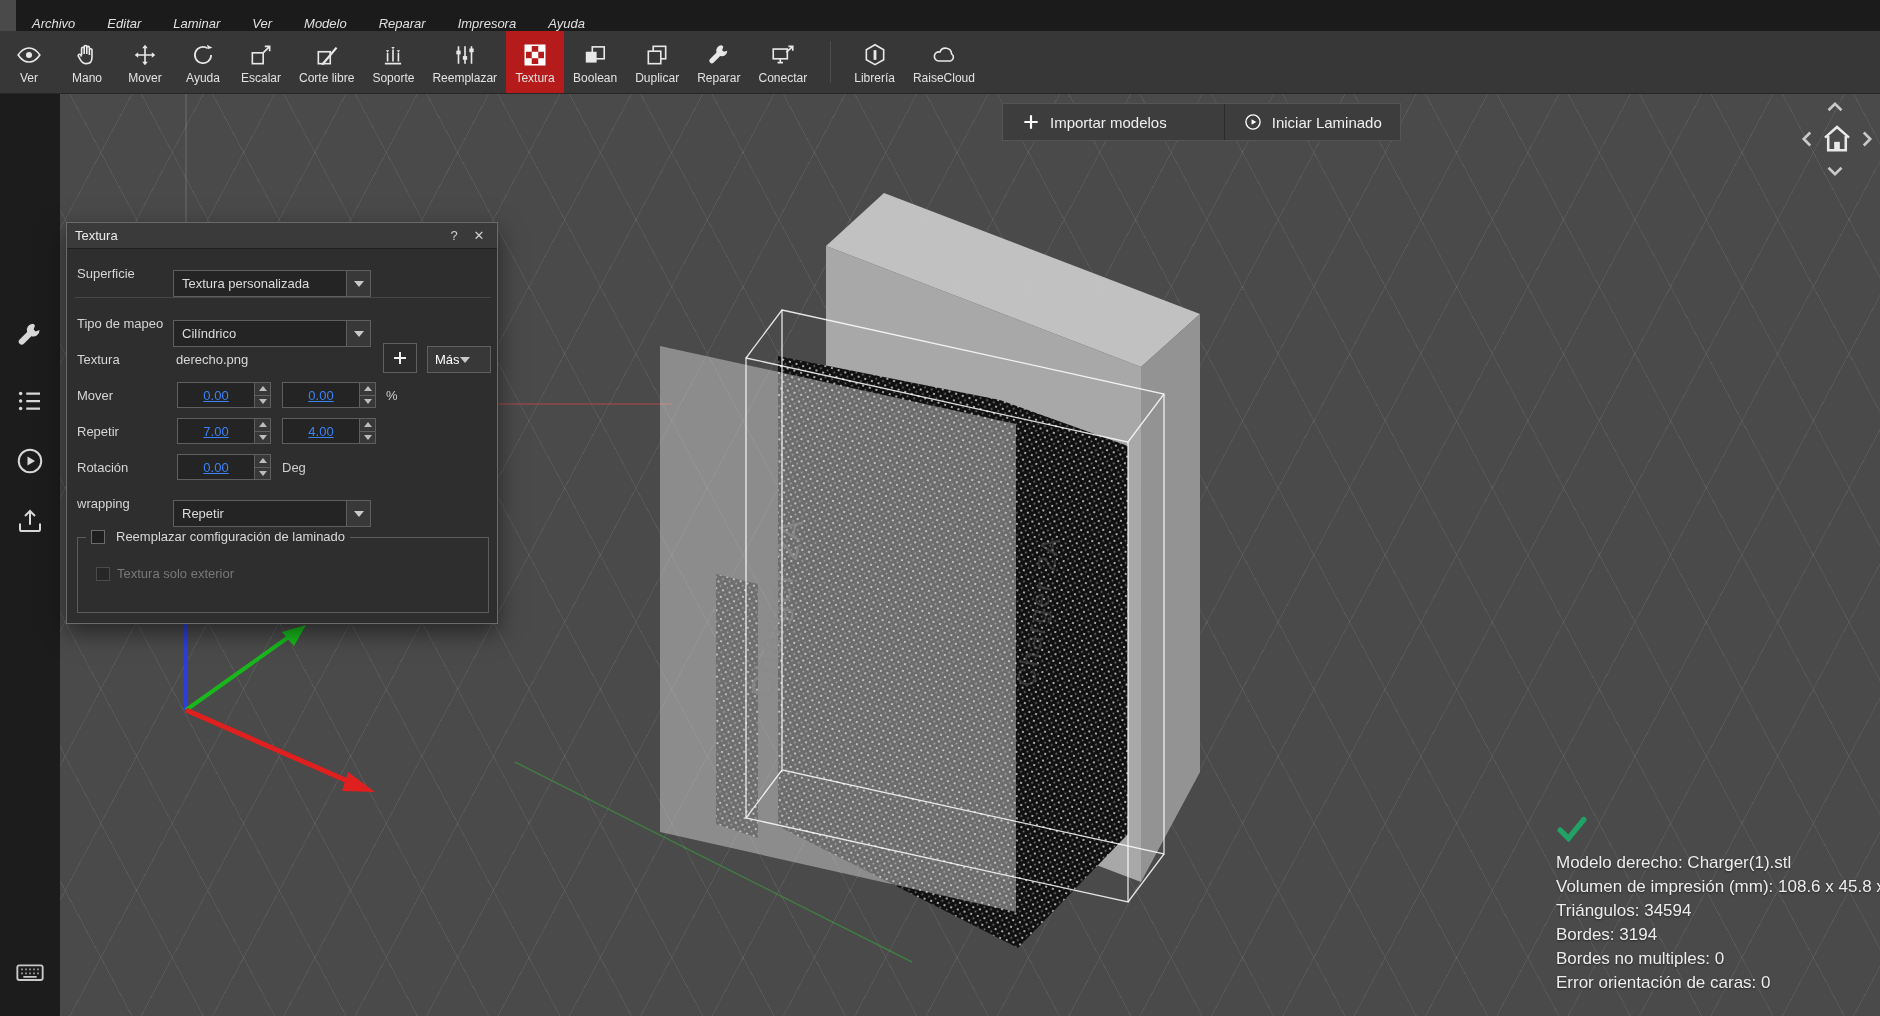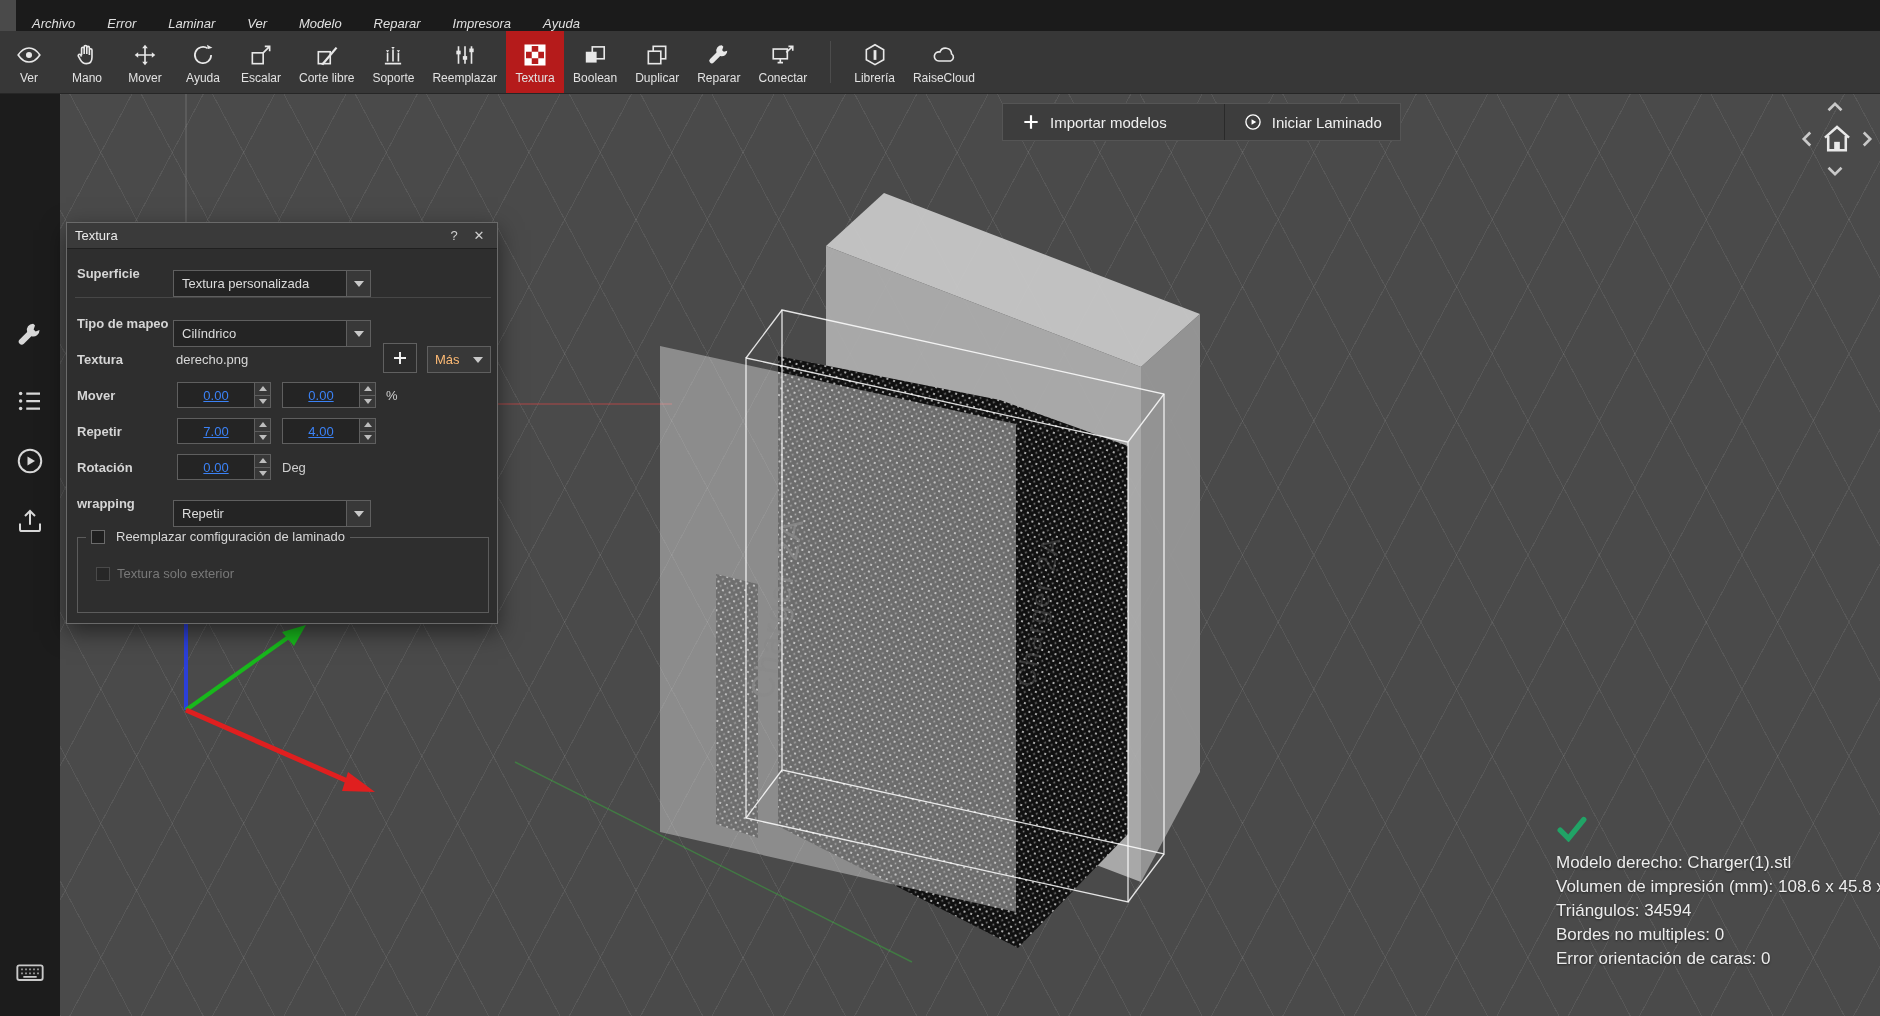--- a/index.html
+++ b/index.html
@@ -68,21 +68,21 @@
   .dialog { position:absolute; left:66px; top:222px; width:432px; height:402px;
             background:#2e2e2e; border:1px solid #6a6a6a; z-index:40;
             box-shadow:0 8px 22px rgba(0,0,0,.5); color:#d8d8d8; font-size:13px; }
   .dlg-title { height:26px; background:#3a3a3a; border-bottom:1px solid #202020;
                display:flex; align-items:center; padding:0 8px; }
   .dlg-title-text { font-size:13px; color:#eaeaea; flex:1; }
   .dlg-ctl { width:20px; height:18px; display:flex; align-items:center; justify-content:center;
              color:#cfcfcf; font-size:13px; margin-left:5px; border:1px solid transparent; }
   .row { position:absolute; left:0; width:100%; height:28px; }
   .row-label { position:absolute; left:10px; top:0; height:28px; display:flex;
-               align-items:center; color:#d5d5d5;font-weight:bold; }
+               align-items:center; color:#d5d5d5; }
   .combo { position:absolute; left:106px; top:1px; width:198px; height:27px;
            background:#242424; border:1px solid #5f5f5f; display:flex;margin-top:10px; }
   .combo-val { flex:1; display:flex; align-items:center; padding-left:8px;
                color:#dcdcdc; overflow:hidden; white-space:nowrap; }
   .combo-btn { width:24px; background:#383838; border-left:1px solid #5f5f5f;
                display:flex; align-items:center; justify-content:center; }
   .tri-dn { width:0; height:0; border-left:5px solid transparent;
             border-right:5px solid transparent; border-top:6px solid #c9c9c9; }
   .spin { position:absolute; top:1px; width:94px; height:26px; background:#242424;
           border:1px solid #5f5f5f; display:flex; }
@@ -98,39 +98,39 @@
               border-right:4px solid transparent; border-top:5px solid #bdbdbd; }
   .unit { position:absolute; left:319px; top:0; height:28px; display:flex;
           align-items:center; color:#cfcfcf; }
   .file-name { position:absolute; left:109px; top:0; height:28px; display:flex;
                align-items:center; color:#d8d8d8; }
   .add-btn { position:absolute; left:316px; top:-2px; width:34px; height:30px;
              background:#2c2c2c; border:1px solid #606060; display:flex;
              align-items:center; justify-content:center; }
   .mas-btn { position:absolute; left:360px; top:1px; width:64px; height:27px;
              background:#383838; border:1px solid #5f5f5f; display:flex;
-             align-items:center; justify-content:space-between; padding:0 7px;
-             color:#fdba74; }
+             align-items:center; padding:0 7px;
+             color:#ffffff; }
   .sep { position:absolute; left:8px; width:416px; height:1px; background:#474747; }
   .cb { width:14px; height:14px; background:#1f1f1f; border:1px solid #6a6a6a;
         display:inline-block; flex:none; }
   .cb.disabled { border-color:#4a4a4a; background:#272727; }
   .grp { position:absolute; left:10px; top:314px; width:412px; height:76px;
          border:1px solid #5c5c5c; }
   .grp-legend { position:absolute; left:8px; top:-9px; background:#2e2e2e;
                 padding:0 5px; display:flex; align-items:center; gap:11px; }
   .grp-inner { position:absolute; left:18px; top:28px; display:flex;
                align-items:center; gap:7px; color:#787878; }
 </style>
 </head>
 <body>
 
 <div class="menubar">
   <div class="menu-item">Archivo</div>
-  <div class="menu-item">Error</div>
+  <div class="menu-item">Editar</div>
   <div class="menu-item">Laminar</div>
   <div class="menu-item">Ver</div>
   <div class="menu-item">Modelo</div>
   <div class="menu-item">Reparar</div>
   <div class="menu-item">Impresora</div>
   <div class="menu-item">Ayuda</div>
 </div>
 
 <div class="toolbar">
 
@@ -375,20 +375,21 @@
     </svg>
 </div>
 
 <div class="status">
   <svg class="status-check" viewBox="0 0 26 22">
     <path d="M3 12l7 7L23 3" stroke="#21a366" stroke-width="4.5" fill="none" stroke-linecap="round"></path>
     </svg>
   <div class="status-line">Modelo derecho: Charger(1).stl</div>
   <div class="status-line">Volumen de impresión (mm): 108.6 x 45.8 x 90.</div>
   <div class="status-line">Triángulos: 34594</div>
+  <div class="status-line">Bordes: 3194</div>
   <div class="status-line">Bordes no multiples: 0</div>
   <div class="status-line">Error orientación de caras: 0</div>
 </div>
 
 <div class="dialog">
   <div class="dlg-title">
     <span class="dlg-title-text">Textura</span>
     <span class="dlg-ctl">?</span>
     <span class="dlg-ctl">✕</span>
   </div>

